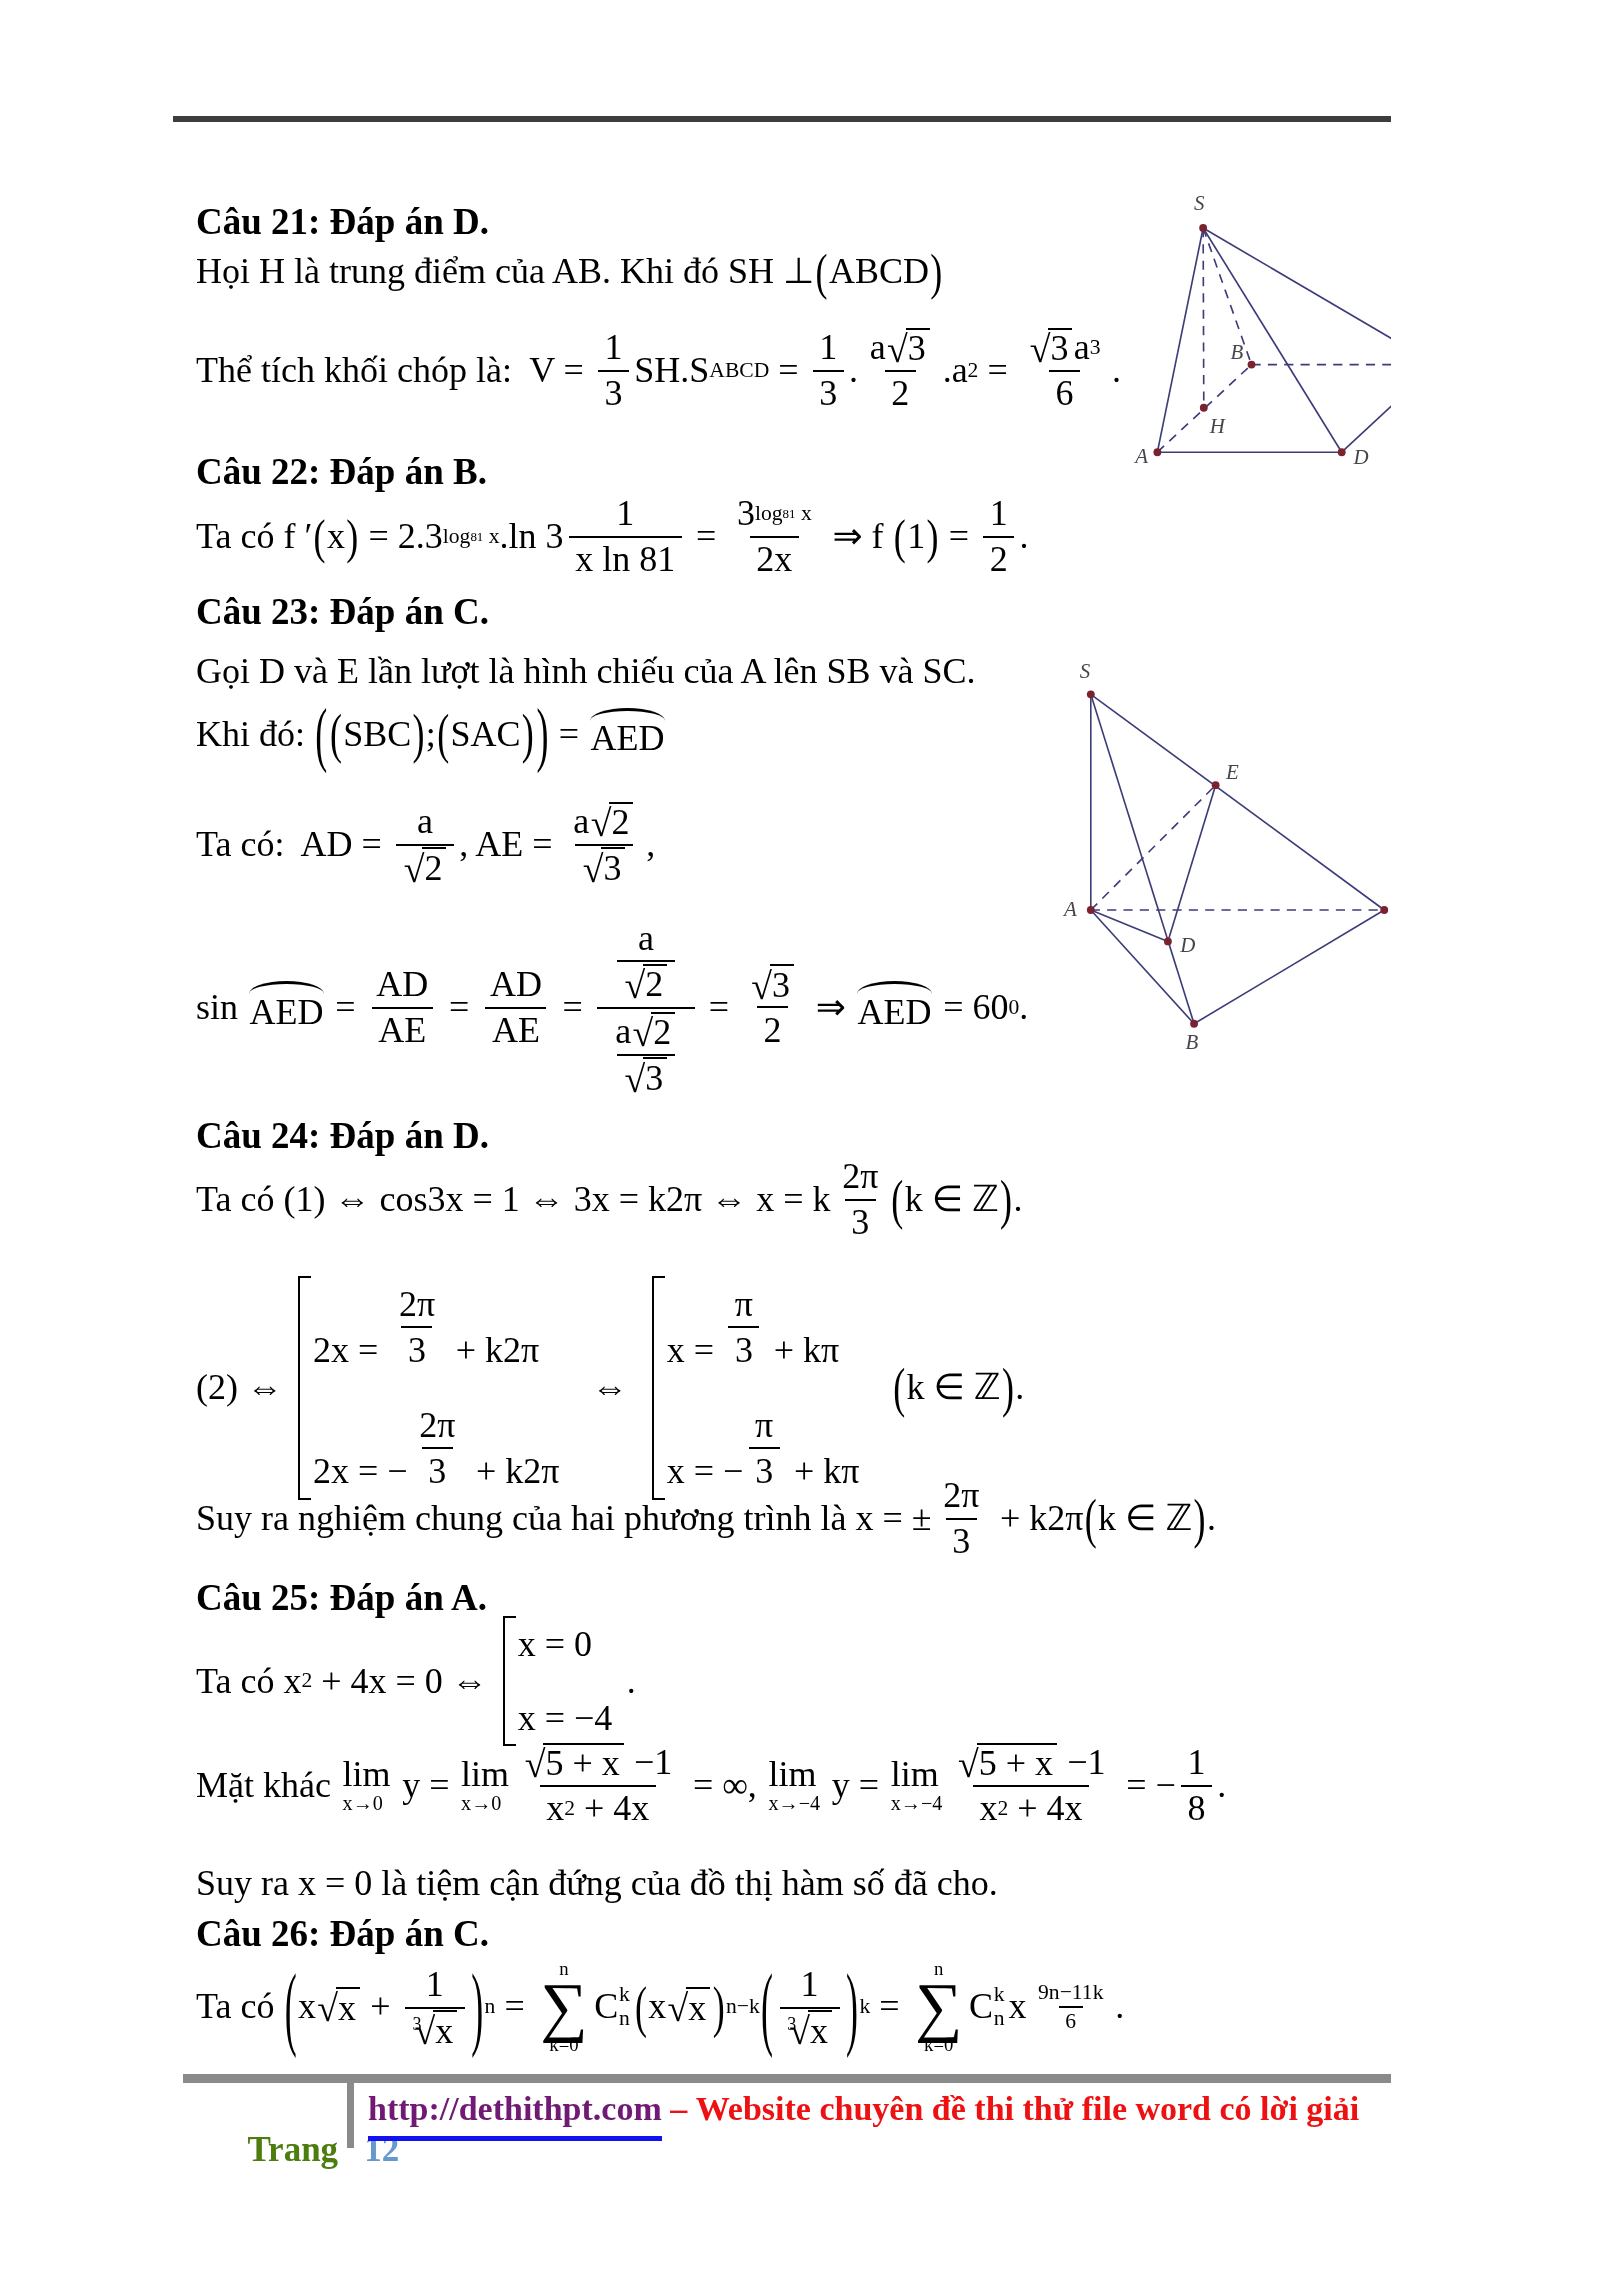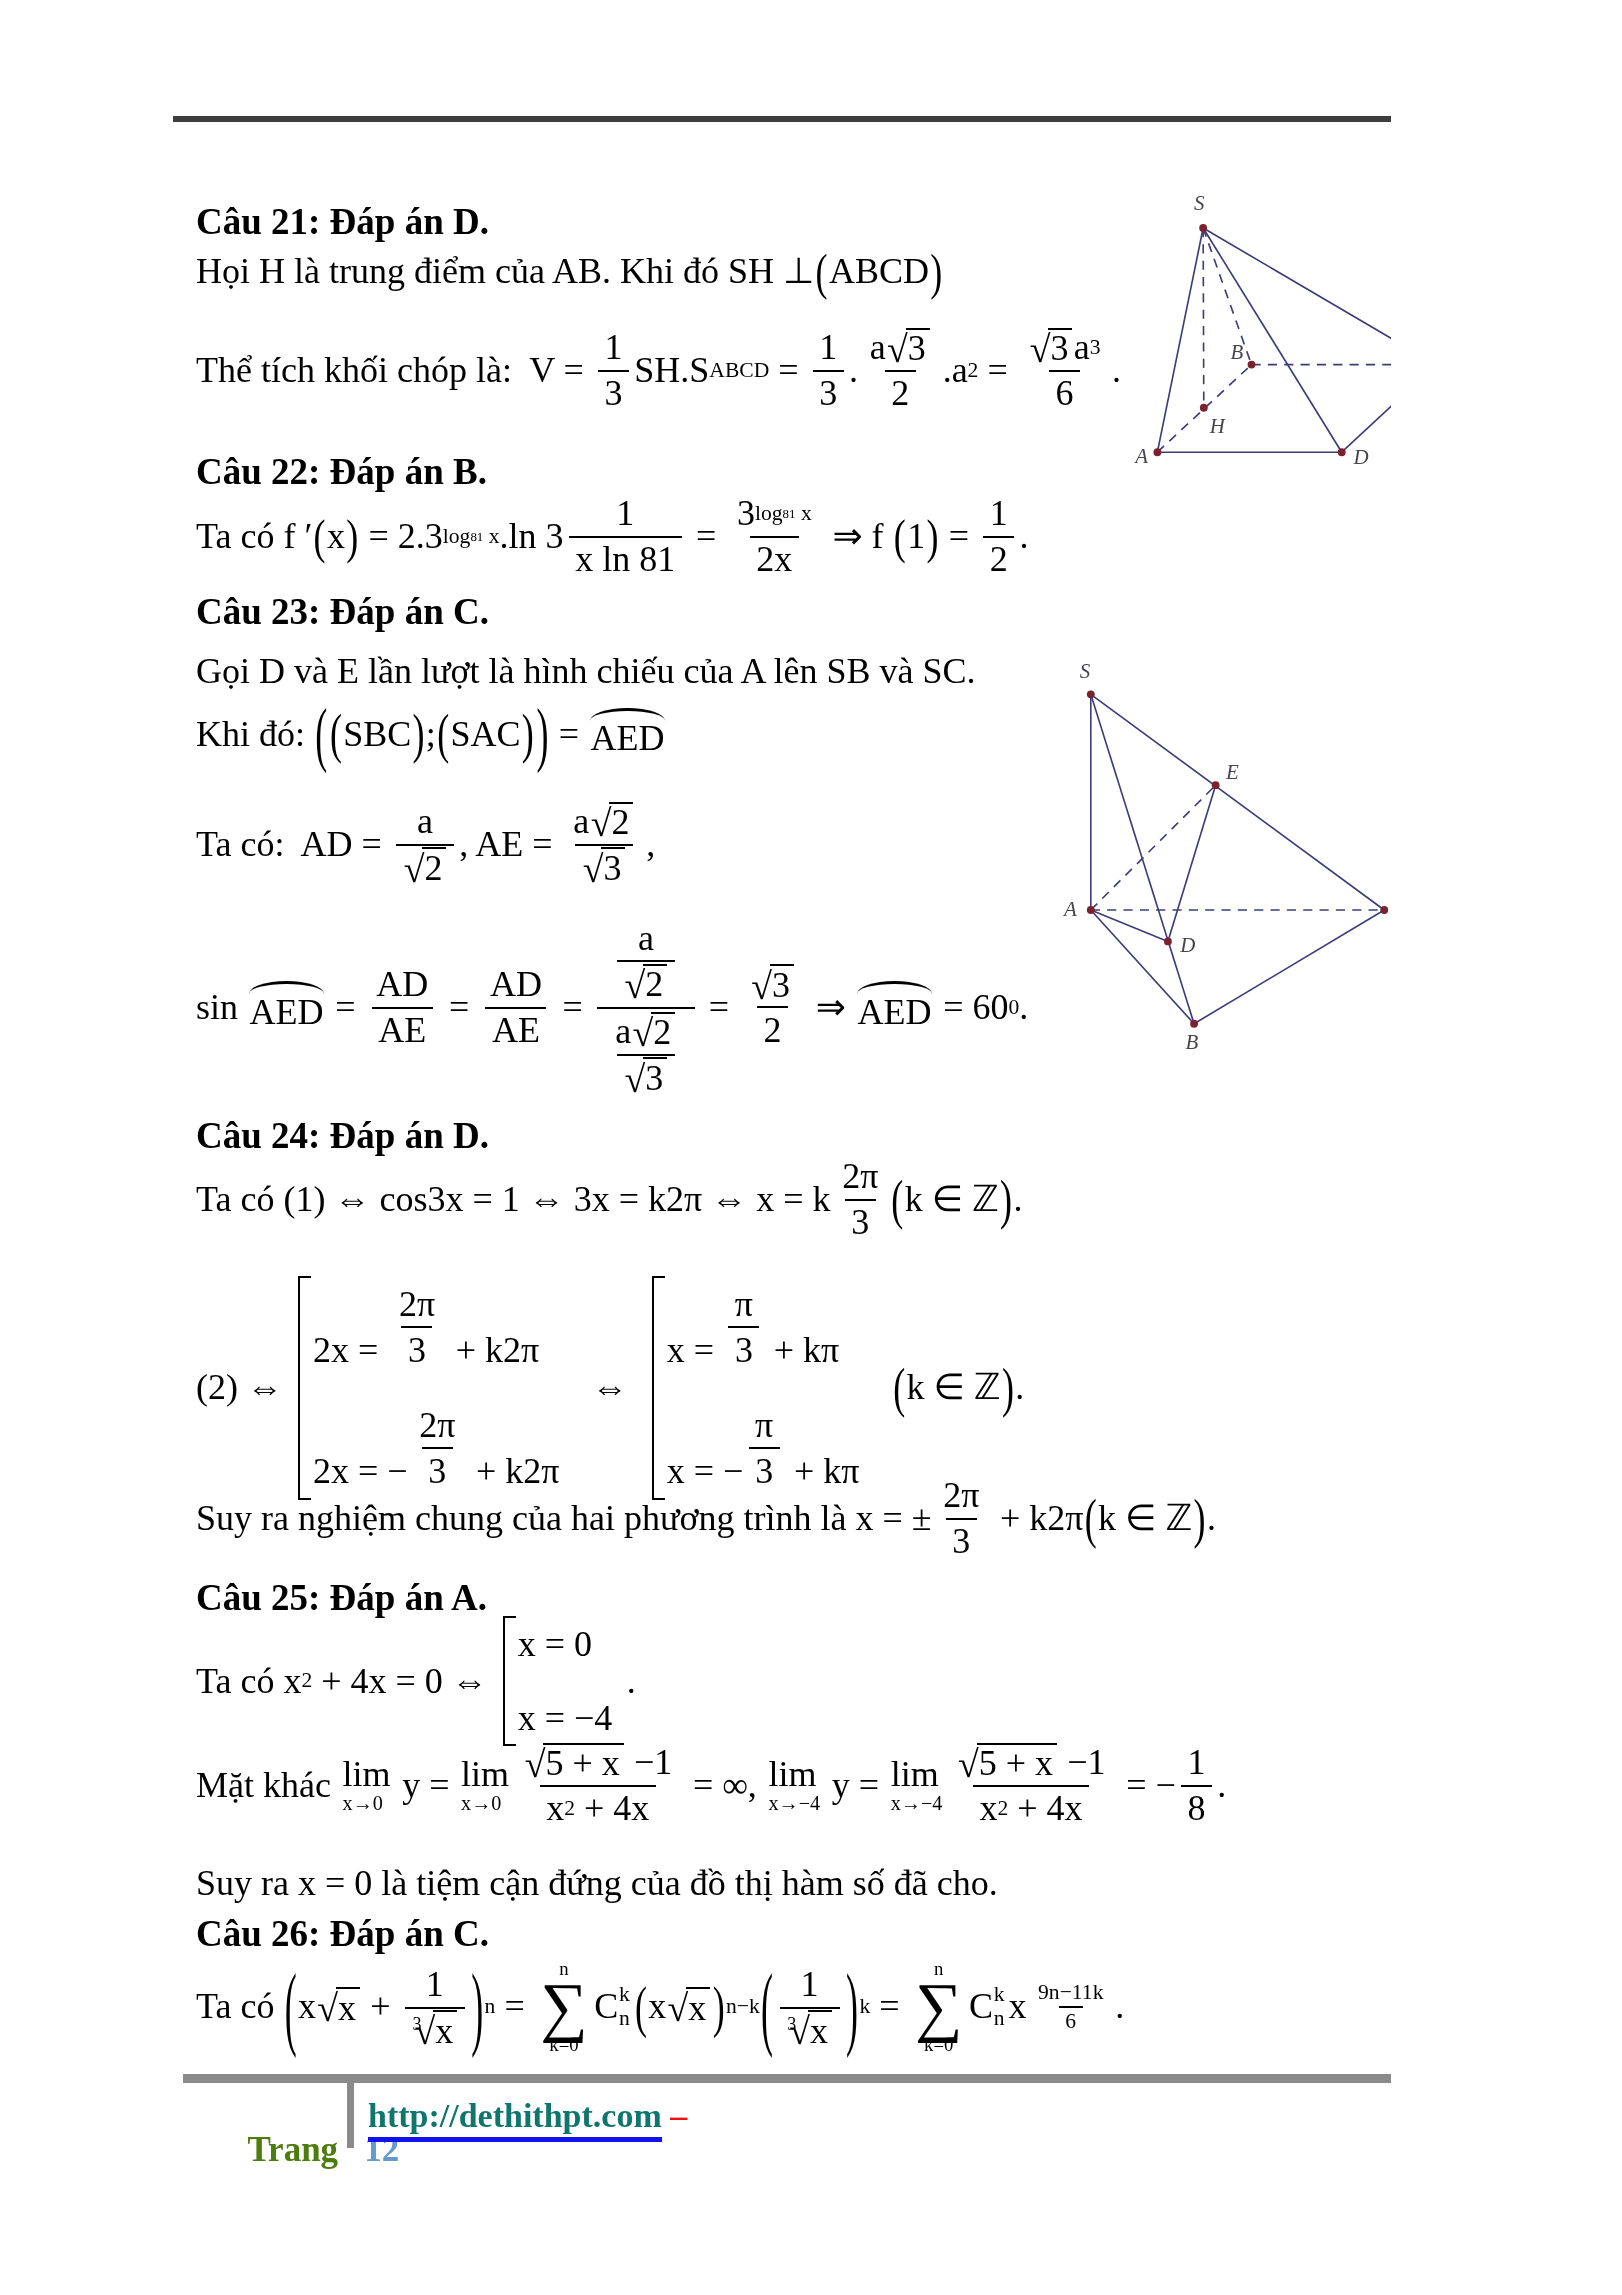--- a/index.html
+++ b/index.html
@@ -42,21 +42,21 @@
   .fig{position:absolute;}
 
   
   .footer-bar{position:absolute;left:183px;top:2074px;width:1286px;height:8.5px;background:#8a8a8a;}
   .footer-vbar{position:absolute;left:347px;top:2083px;width:7.2px;height:65px;background:#8a8a8a;}
   .footer-left{position:absolute;left:213px;top:2090px;font-weight:bold;font-size:35px;white-space:pre;}
   .footer-left .lbl{color:#4d7c0f;}
   .footer-left .num{color:#6699cc;margin-left:26px;}
   .footer-right{position:absolute;left:368px;top:2090px;font-weight:bold;font-size:34px;
                 display:flex;align-items:baseline;white-space:pre;}
-  .footer-url{color:#0f766e;text-decoration:none;border-bottom:5.9px solid #1212ee;padding-bottom:2px;margin-top:7px;}
+  .footer-url{color:#701a75;text-decoration:none;border-bottom:5.9px solid #1212ee;padding-bottom:8px;}
   .footer-tagline{color:#ee1111;}
 </style>
 </head>
 <body>
 
 <div class="page">
   <div class="rule-top"></div>
 
   <div class="heading" style="top:200px">Câu 21: Đáp án D.</div>
   <div class="mline" style="top:250px"><span class="mtxt">Họi H là trung điểm của AB. Khi đó SH </span><span class="mtxt">⊥</span><span class="mpar" style="transform: scaleY(1.4);">(</span><span class="mtxt">ABCD</span><span class="mpar" style="transform: scaleY(1.4);">)</span></div>
@@ -131,16 +131,16 @@
 
   <div class="heading" style="top:1912px">Câu 26: Đáp án C.</div>
   <div class="mline" style="top:1958px"><span class="mtxt">Ta có </span><span class="mpar" style="transform: scaleY(2.6);">(</span><span class="mtxt">x</span><span class="msqrt"><span class="rad">√</span><span class="cnt"><span class="mtxt">x</span></span></span><span class="mtxt"> + </span><span class="mfrac"><span class="num"><span class="mtxt">1</span></span><span class="den"><span class="msqrt"><span class="idx">3</span><span class="rad">√</span><span class="cnt"><span class="mtxt">x</span></span></span></span></span><span class="mpar" style="transform: scaleY(2.6);">)</span><span class="msup">n</span><span class="mtxt"> = </span><span class="msum"><span class="t">n</span><span class="s">∑</span><span class="b">k=0</span></span><span class="mtxt">C</span><span class="msupsub"><span class="">k</span><span class="">n</span></span><span class="mpar" style="transform: scaleY(1.6);">(</span><span class="mtxt">x</span><span class="msqrt"><span class="rad">√</span><span class="cnt"><span class="mtxt">x</span></span></span><span class="mpar" style="transform: scaleY(1.6);">)</span><span class="msup">n−k</span><span class="mpar" style="transform: scaleY(2.6);">(</span><span class="mfrac"><span class="num"><span class="mtxt">1</span></span><span class="den"><span class="msqrt"><span class="idx">3</span><span class="rad">√</span><span class="cnt"><span class="mtxt">x</span></span></span></span></span><span class="mpar" style="transform: scaleY(2.6);">)</span><span class="msup">k</span><span class="mtxt"> = </span><span class="msum"><span class="t">n</span><span class="s">∑</span><span class="b">k=0</span></span><span class="mtxt">C</span><span class="msupsub"><span class="">k</span><span class="">n</span></span><span class="mtxt">x</span><span class="msup"><span class="mfrac"><span class="num"><span class="mtxt">9n−11k</span></span><span class="den"><span class="mtxt">6</span></span></span></span><span class="mtxt">.</span></div>
 
   <div class="footer-bar"></div>
   <div class="footer-vbar"></div>
   <div class="footer-left">
     <span class="lbl">Trang</span><span class="num">12</span>
   </div>
   <div class="footer-right">
-    <a href="#" class="footer-url">http://dethithpt.com</a><span class="footer-tagline"> – </span>
+    <a href="#" class="footer-url">http://dethithpt.com</a><span class="footer-tagline"> – </span><span class="footer-tagline">Website chuyên đề thi thử file word có lời giải</span>
   </div>
 </div>
 
 
 </body></html>

